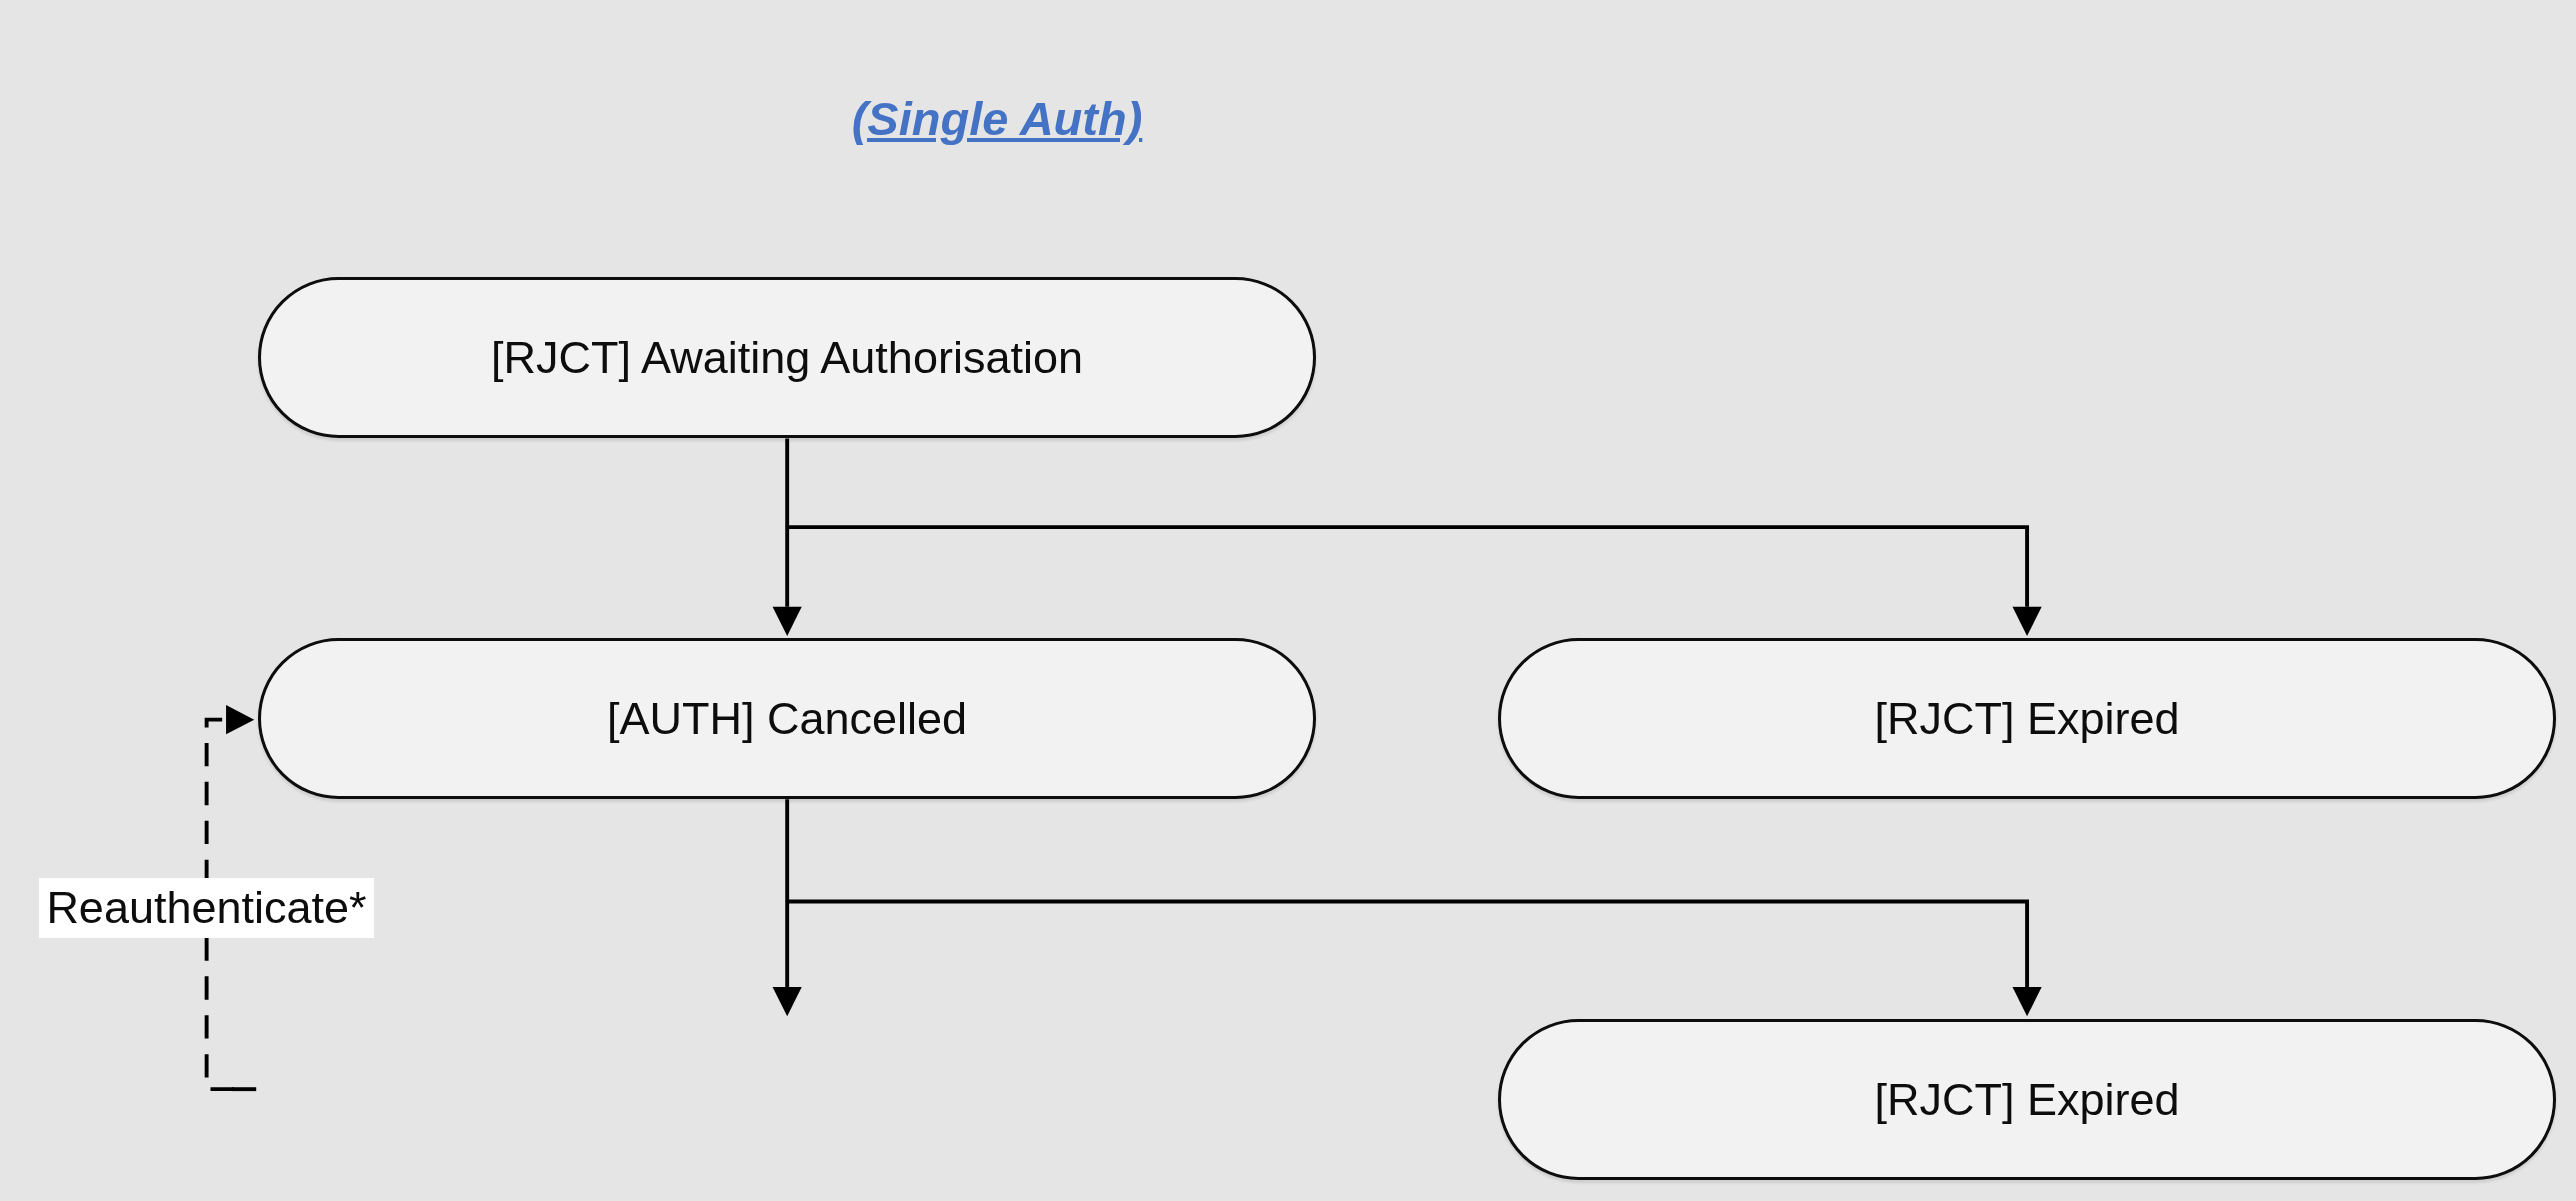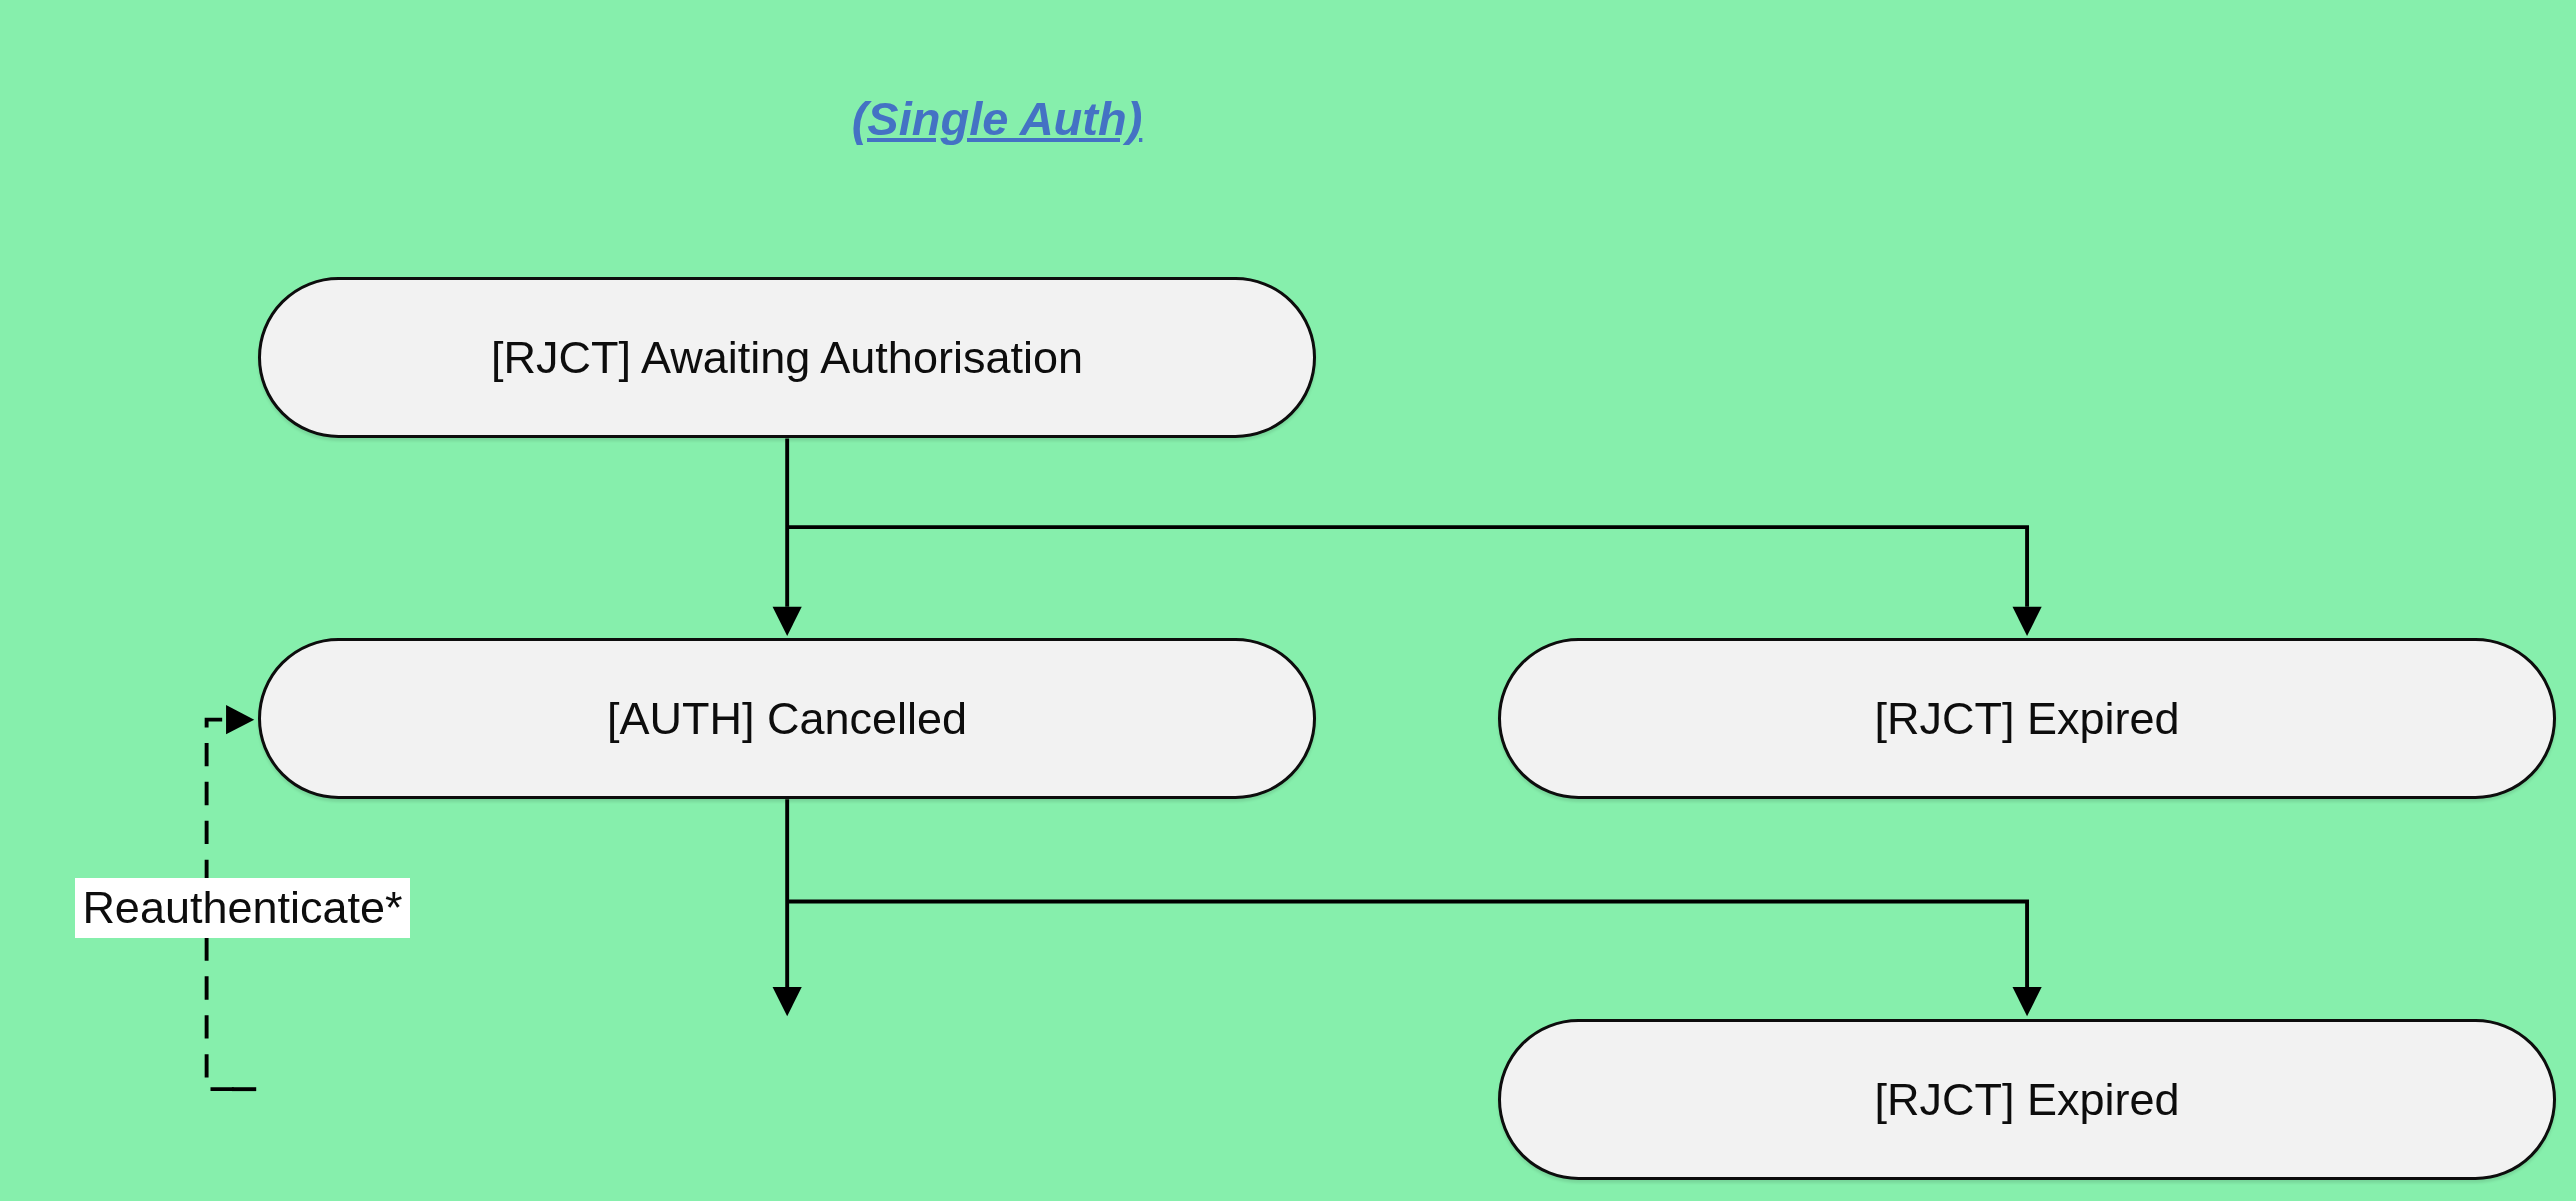--- a/index.html
+++ b/index.html
@@ -6,21 +6,21 @@
     --accent:#4472C4;
     --node-fill:#F2F2F2;
     --node-border:#0D0D0D;
     --line:#000000;
     --text:#0D0D0D;
   }
   html,body{margin:0;padding:0;background:#ffffff;}
   .canvas{
     position:relative;
     width:2576px;height:1201px;
-    background:#86efac;
+    background:#e5e5e5;
     font-family:"Liberation Sans", sans-serif;
     overflow:hidden;
   }
   .diagram-title{
     position:absolute;
     left:775px;top:91px;width:444px;
     text-align:center;
     font-size:47px;
     font-weight:bold;
     font-style:italic;
@@ -62,21 +62,20 @@
   }
   .edge-label{
     position:absolute;
     left:39px;top:878px;width:335px;
     text-align:center;
     font-size:45px;
     color:var(--text);
     background:#ffffff;
     padding:3.9px 0;
     white-space:nowrap;
-    margin-left:36px;
   }
 </style>
 </head>
 <body>
 
 <div class="canvas">
 
   <div class="diagram-title">(Single Auth)</div>
 
   <svg class="connectors" viewBox="0 0 2648 1235" xmlns="http://www.w3.org/2000/svg">

